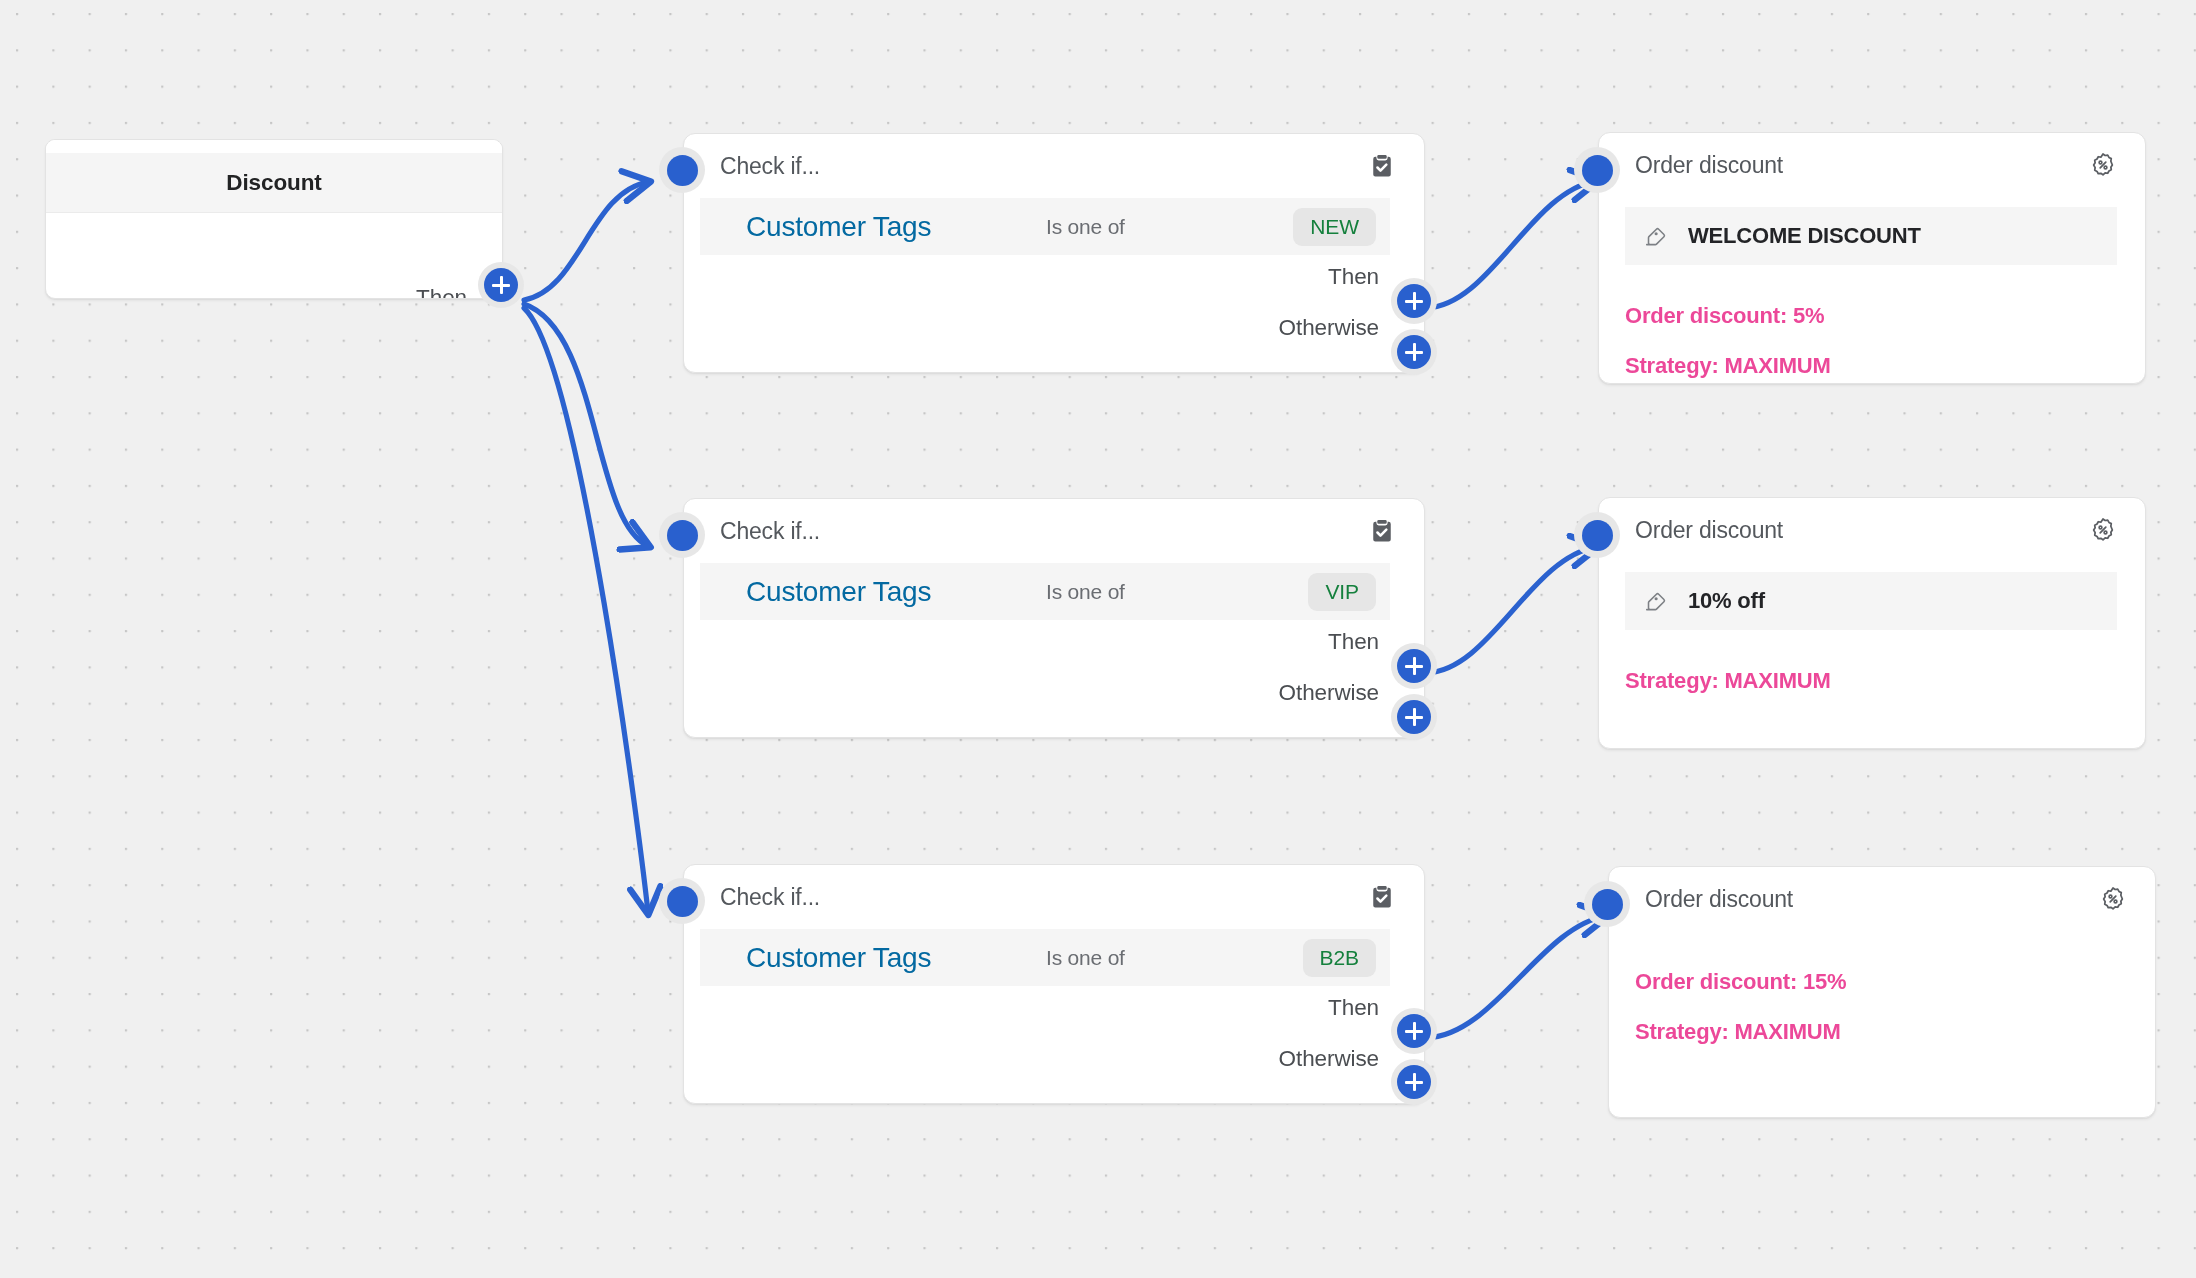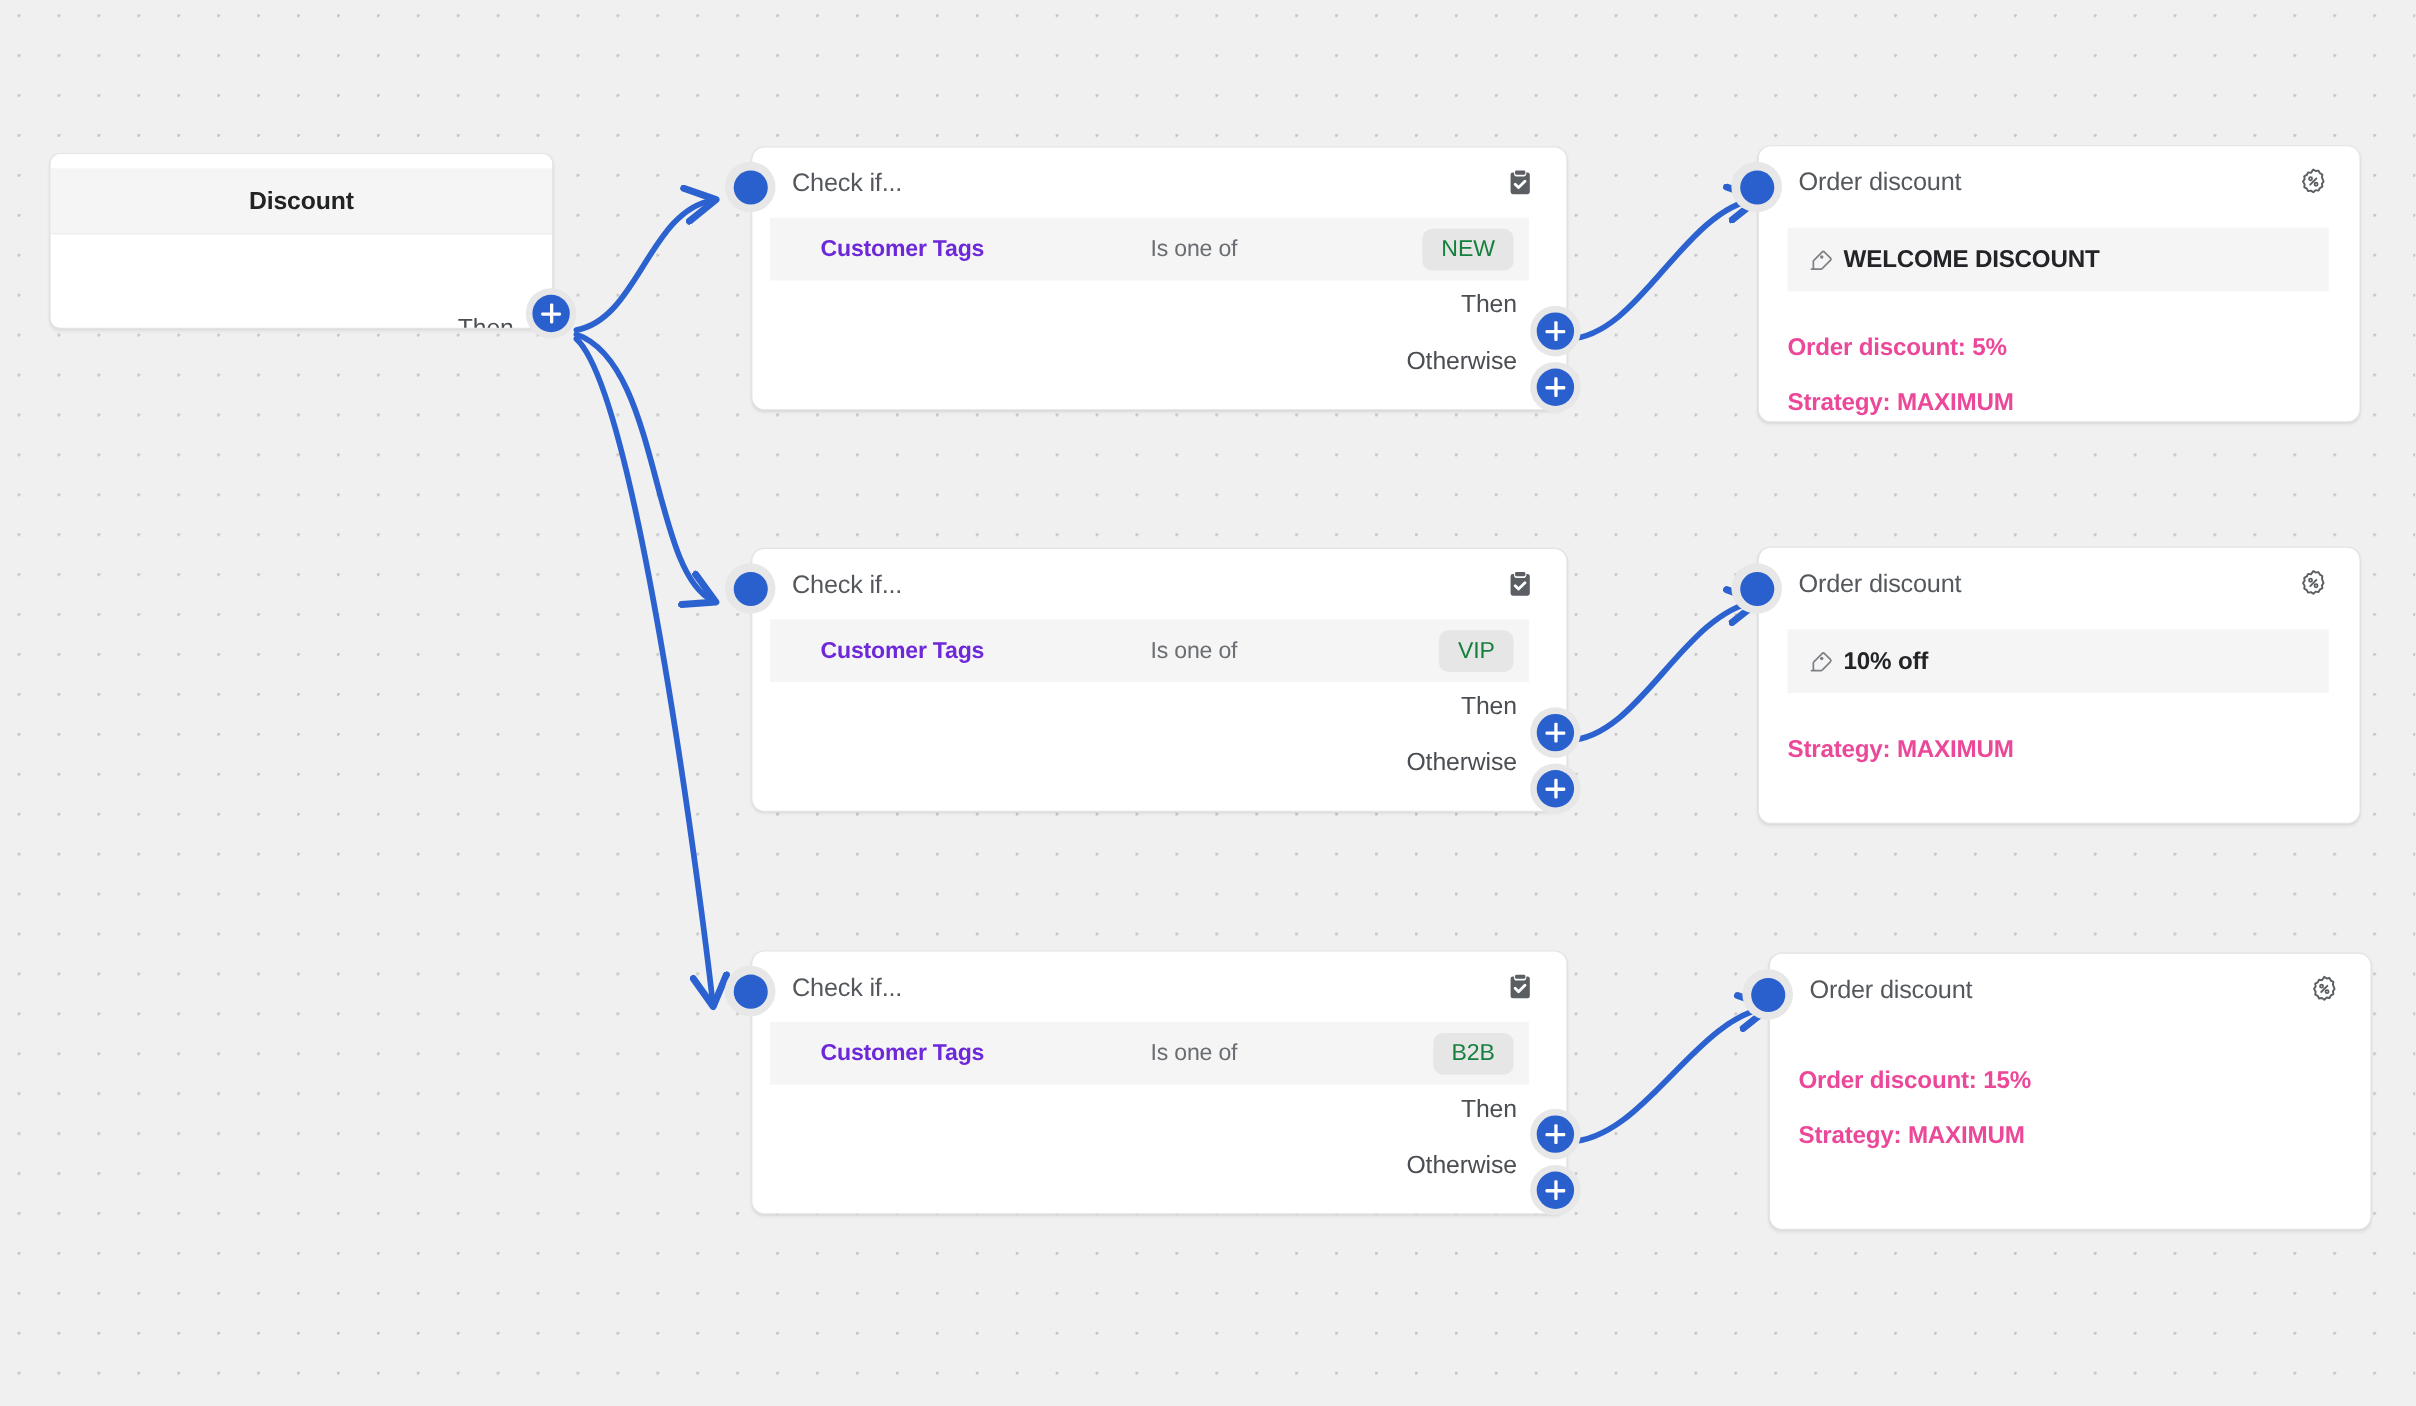--- a/index.html
+++ b/index.html
@@ -177,23 +177,23 @@
   .cond-band {
     margin: 0 34px 0 16px;
     background: #f5f5f5;
     height: 57px;
     display: flex;
     align-items: center;
     box-sizing: border-box;
     padding: 0 14px 0 46px;
   }
   .cond-field {
-    font-size: 21px;
-    font-weight: bold;
-    color: #6d28d9;
+    font-size: 28px;
+    font-weight: normal;
+    color: #0369a1;
     width: 300px;
     flex: 0 0 auto;
     letter-spacing: -0.2px;
   }
   .cond-operator {
     font-size: 21px;
     color: #6a6d72;
     flex: 1 1 auto;
     letter-spacing: -0.2px;
   }
@@ -219,21 +219,21 @@
     flex-direction: column;
   }
   .action-chip {
     margin: 10px 28px 0 26px;
     background: #f5f5f5;
     height: 58px;
     display: flex;
     align-items: center;
     padding-left: 18px;
     box-sizing: border-box;
-    gap: 8px;
+    gap: 20px;
   }
   .action-chip .chip-text {
     font-size: 22px;
     font-weight: bold;
     color: #232427;
     letter-spacing: -0.2px;
   }
   .action-lines {
     padding: 18px 0 0 26px;
   }

